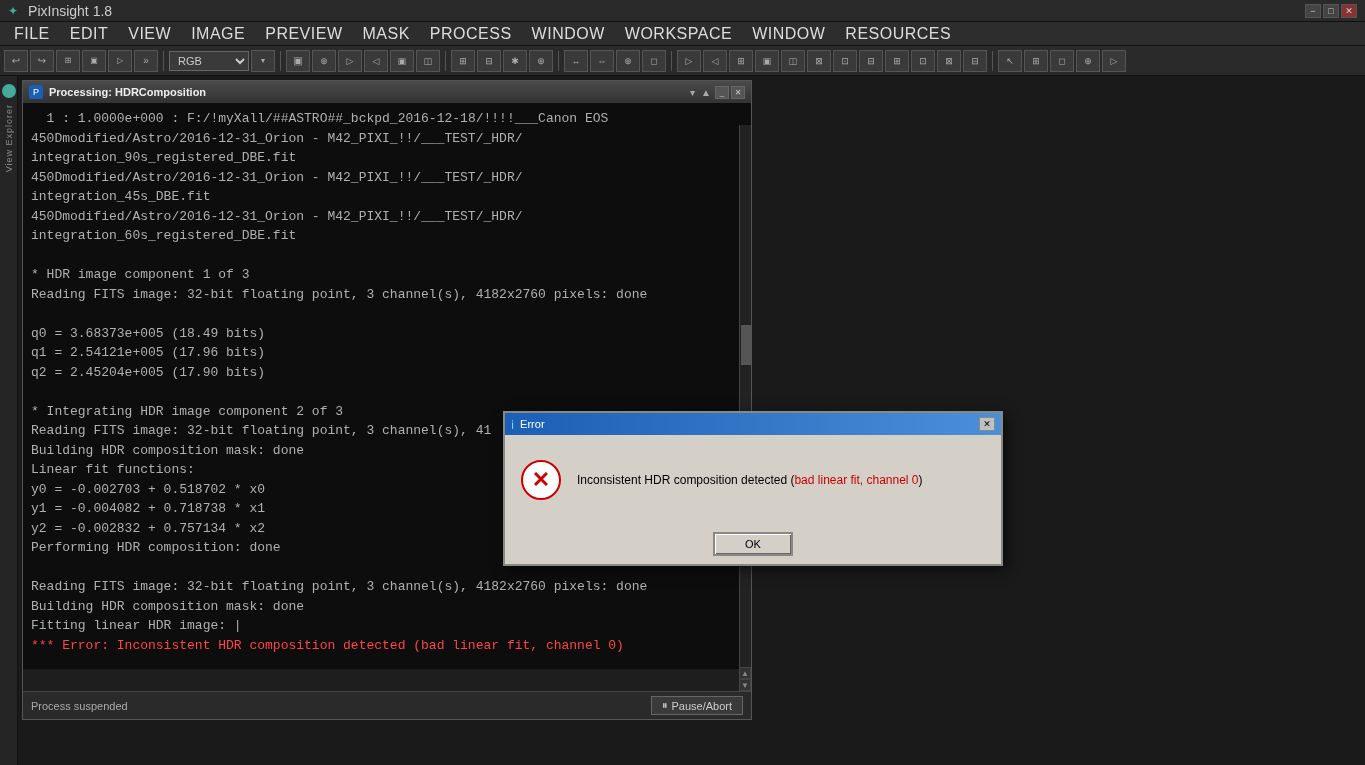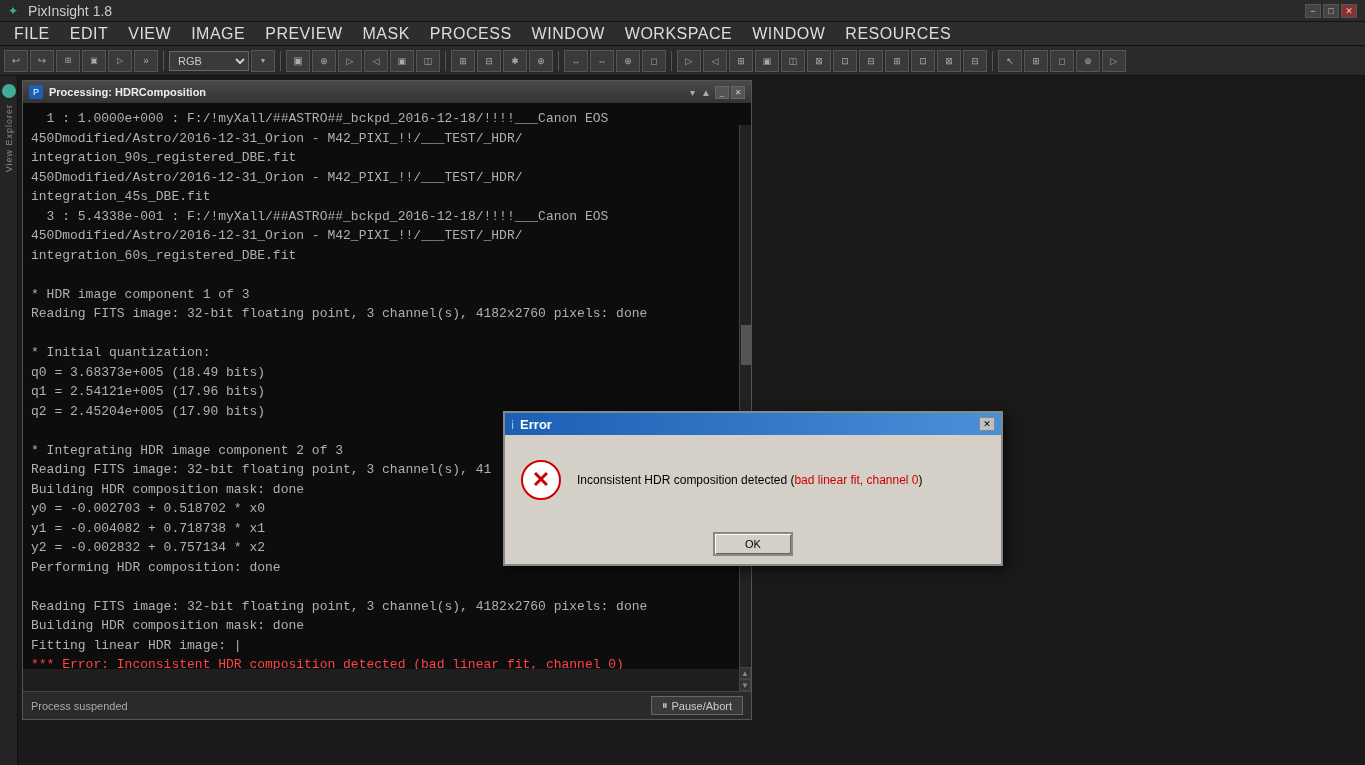--- a/index.html
+++ b/index.html
@@ -238,21 +238,21 @@
       box-shadow: 4px 4px 12px rgba(0,0,0,0.6);
     }
     .dialog-titlebar {
       background: linear-gradient(to right, #1a5fb4, #4a90d9);
       height: 22px;
       display: flex;
       align-items: center;
       justify-content: space-between;
       padding: 0 6px;
     }
-    .dialog-title { color: white; font-size: 13px; font-weight: bold; }
+    .dialog-title { color: white; font-size: 11px; font-weight: normal; }
     .dialog-close {
       width: 16px; height: 14px;
       background: #c0c0c0;
       border: 1px solid #888;
       color: #000;
       font-size: 9px;
       cursor: pointer;
       display: flex; align-items: center; justify-content: center;
     }
     .dialog-body {
@@ -433,35 +433,34 @@
       </div>
     </div>
 
     <div style="position:relative; height:calc(100% - 22px);">
       <div class="console-area">
         <div class="console-line">  1 : 1.0000e+000 : F:/!myXall/##ASTRO##_bckpd_2016-12-18/!!!!___Canon EOS</div>
         <div class="console-line">450Dmodified/Astro/2016-12-31_Orion - M42_PIXI_!!/___TEST/_HDR/</div>
         <div class="console-line">integration_90s_registered_DBE.fit</div>
         <div class="console-line">450Dmodified/Astro/2016-12-31_Orion - M42_PIXI_!!/___TEST/_HDR/</div>
         <div class="console-line">integration_45s_DBE.fit</div>
-        <div class="console-line">  3 : 5.4338e-001 : F:/!myXall/##ASTRO##_bckpd_2016-12-18/!!!!___Canon EOS</div>
         <div class="console-line">450Dmodified/Astro/2016-12-31_Orion - M42_PIXI_!!/___TEST/_HDR/</div>
         <div class="console-line">integration_60s_registered_DBE.fit</div>
         <div class="console-line">&nbsp;</div>
         <div class="console-line">* HDR image component 1 of 3</div>
         <div class="console-line">Reading FITS image: 32-bit floating point, 3 channel(s), 4182x2760 pixels: done</div>
         <div class="console-line">&nbsp;</div>
-        <div class="console-line">* Initial quantization:</div>
         <div class="console-line">q0 = 3.68373e+005 (18.49 bits)</div>
         <div class="console-line">q1 = 2.54121e+005 (17.96 bits)</div>
         <div class="console-line">q2 = 2.45204e+005 (17.90 bits)</div>
         <div class="console-line">&nbsp;</div>
         <div class="console-line">* Integrating HDR image component 2 of 3</div>
         <div class="console-line">Reading FITS image: 32-bit floating point, 3 channel(s), 41</div>
         <div class="console-line">Building HDR composition mask: done</div>
+        <div class="console-line">Linear fit functions:</div>
         <div class="console-line">y0 = -0.002703 + 0.518702 * x0</div>
         <div class="console-line">y1 = -0.004082 + 0.718738 * x1</div>
         <div class="console-line">y2 = -0.002832 + 0.757134 * x2</div>
         <div class="console-line">Performing HDR composition: done</div>
         <div class="console-line">&nbsp;</div>
         <div class="console-line">Reading FITS image: 32-bit floating point, 3 channel(s), 4182x2760 pixels: done</div>
         <div class="console-line">Building HDR composition mask: done</div>
         <div class="console-line">Fitting linear HDR image: |</div>
         <div class="console-line console-error">*** Error: Inconsistent HDR composition detected (bad linear fit, channel 0)</div>
       </div>

